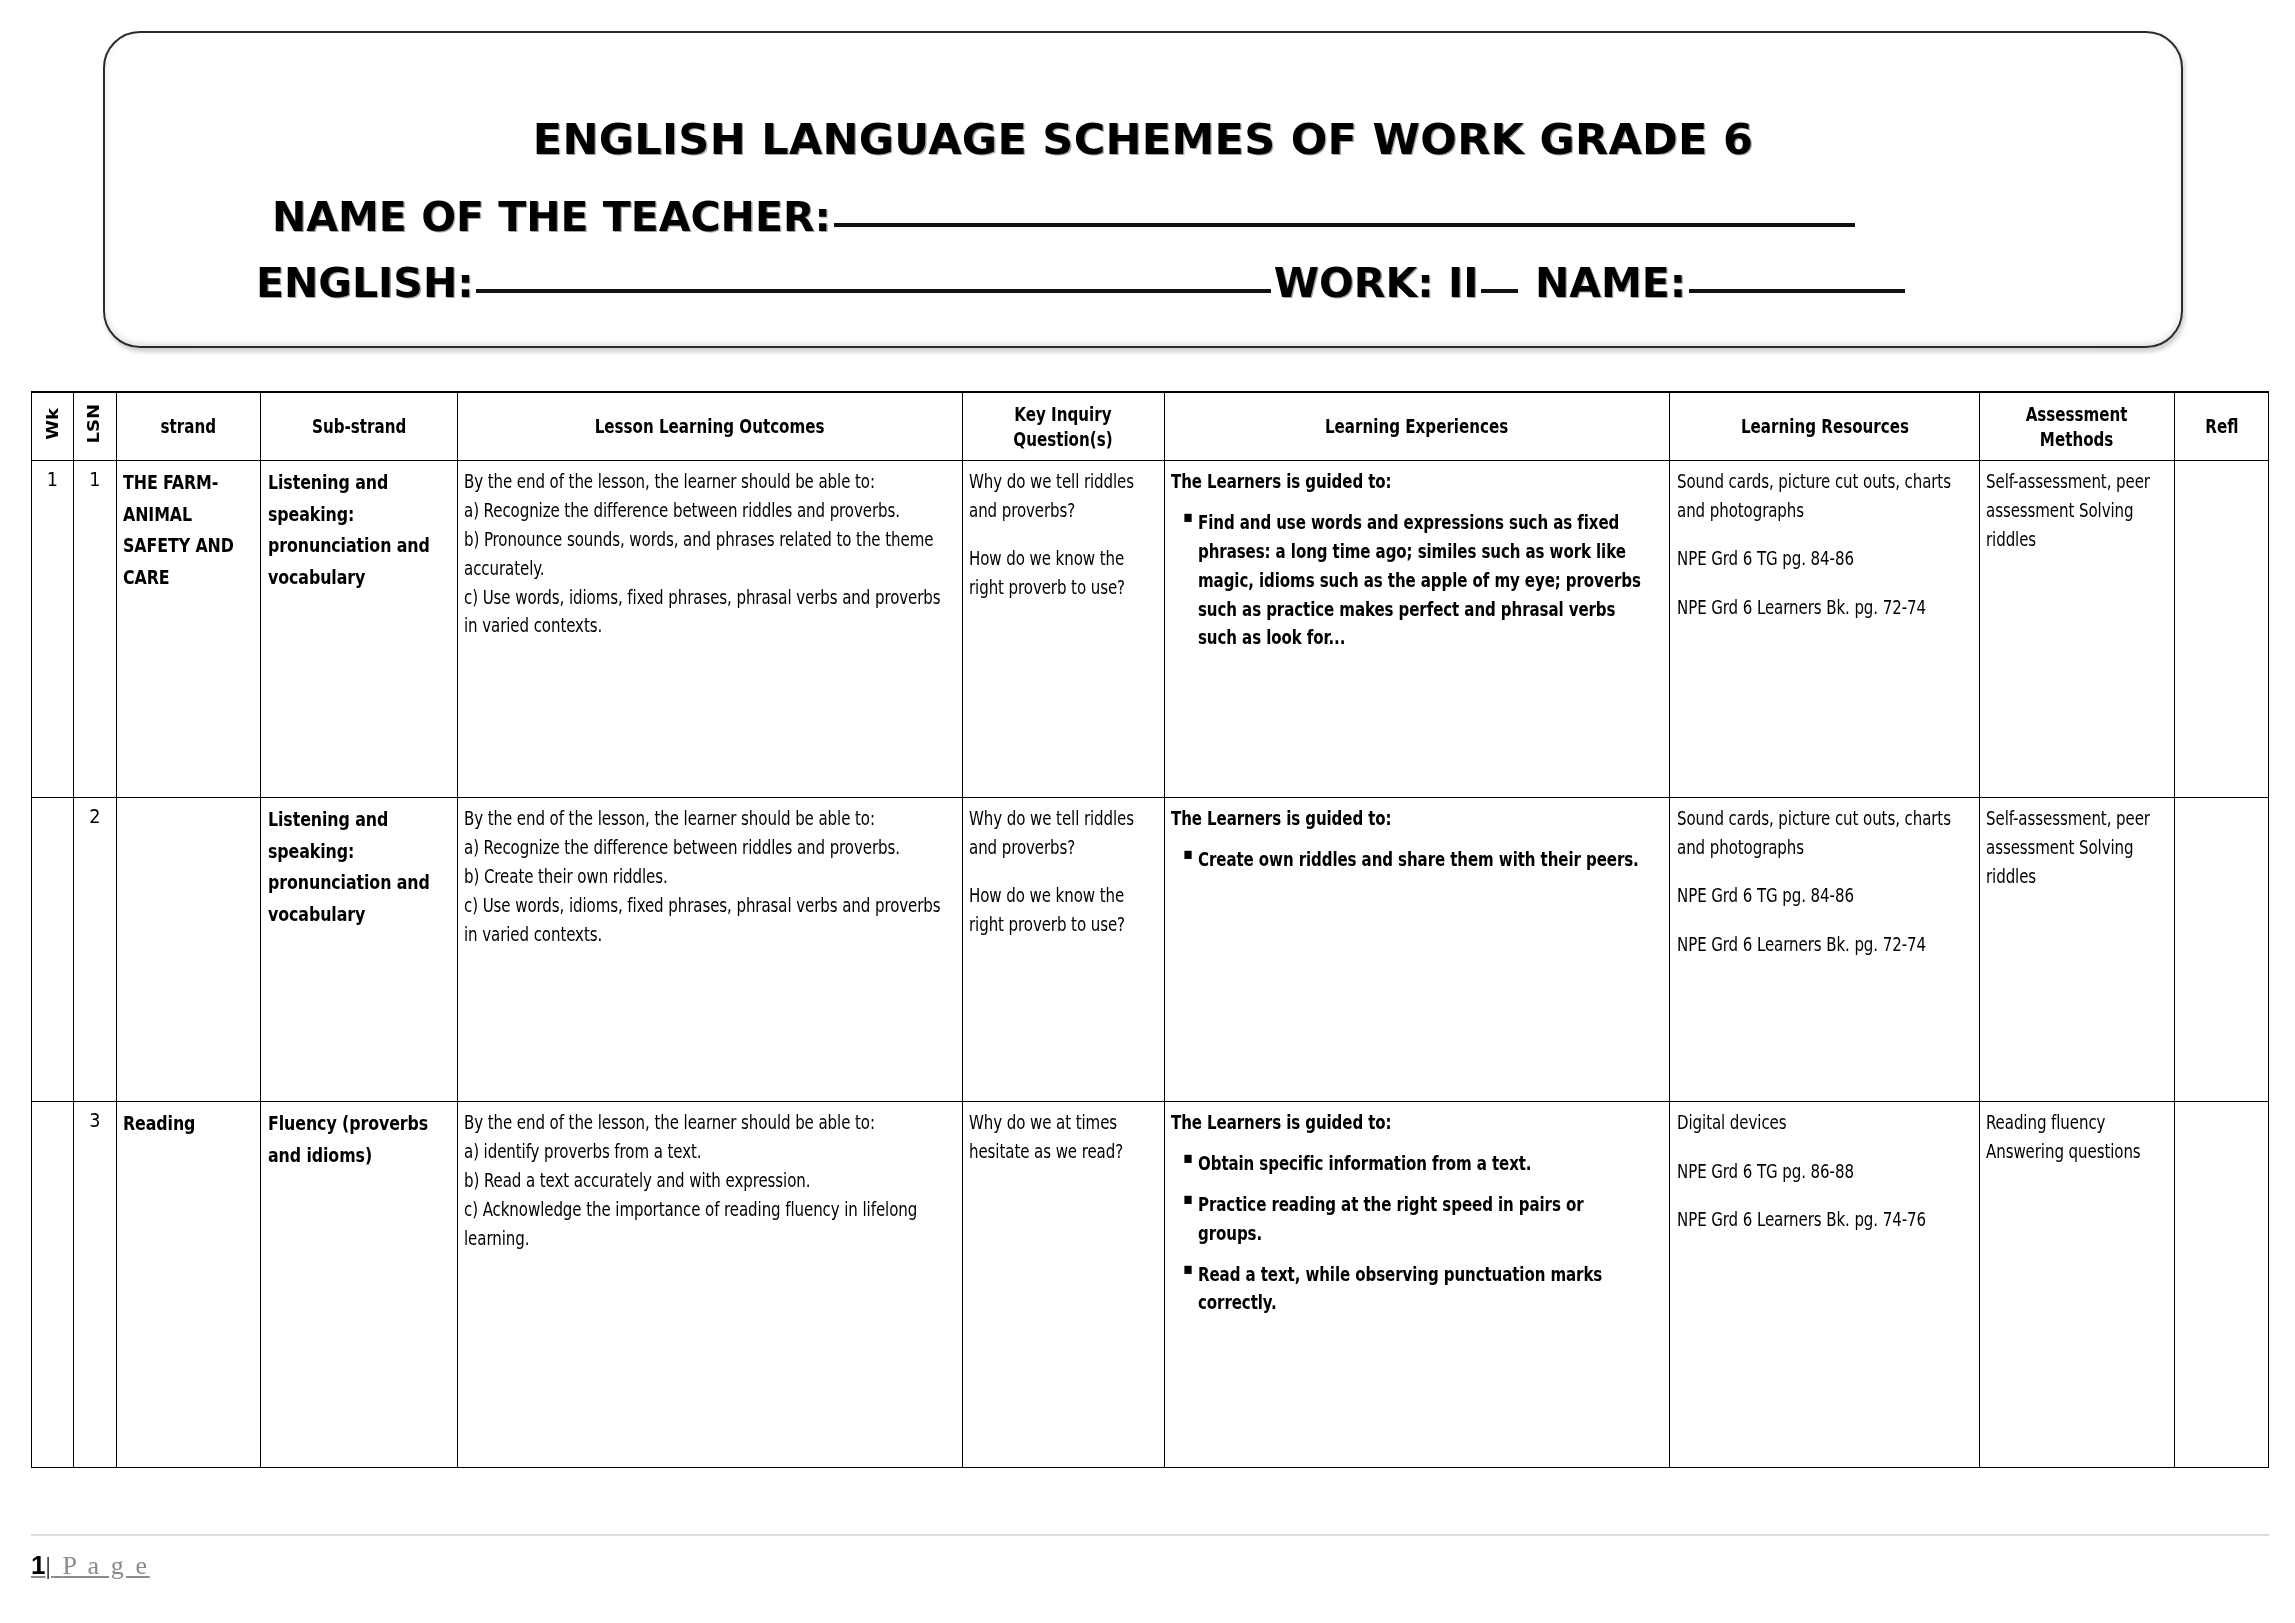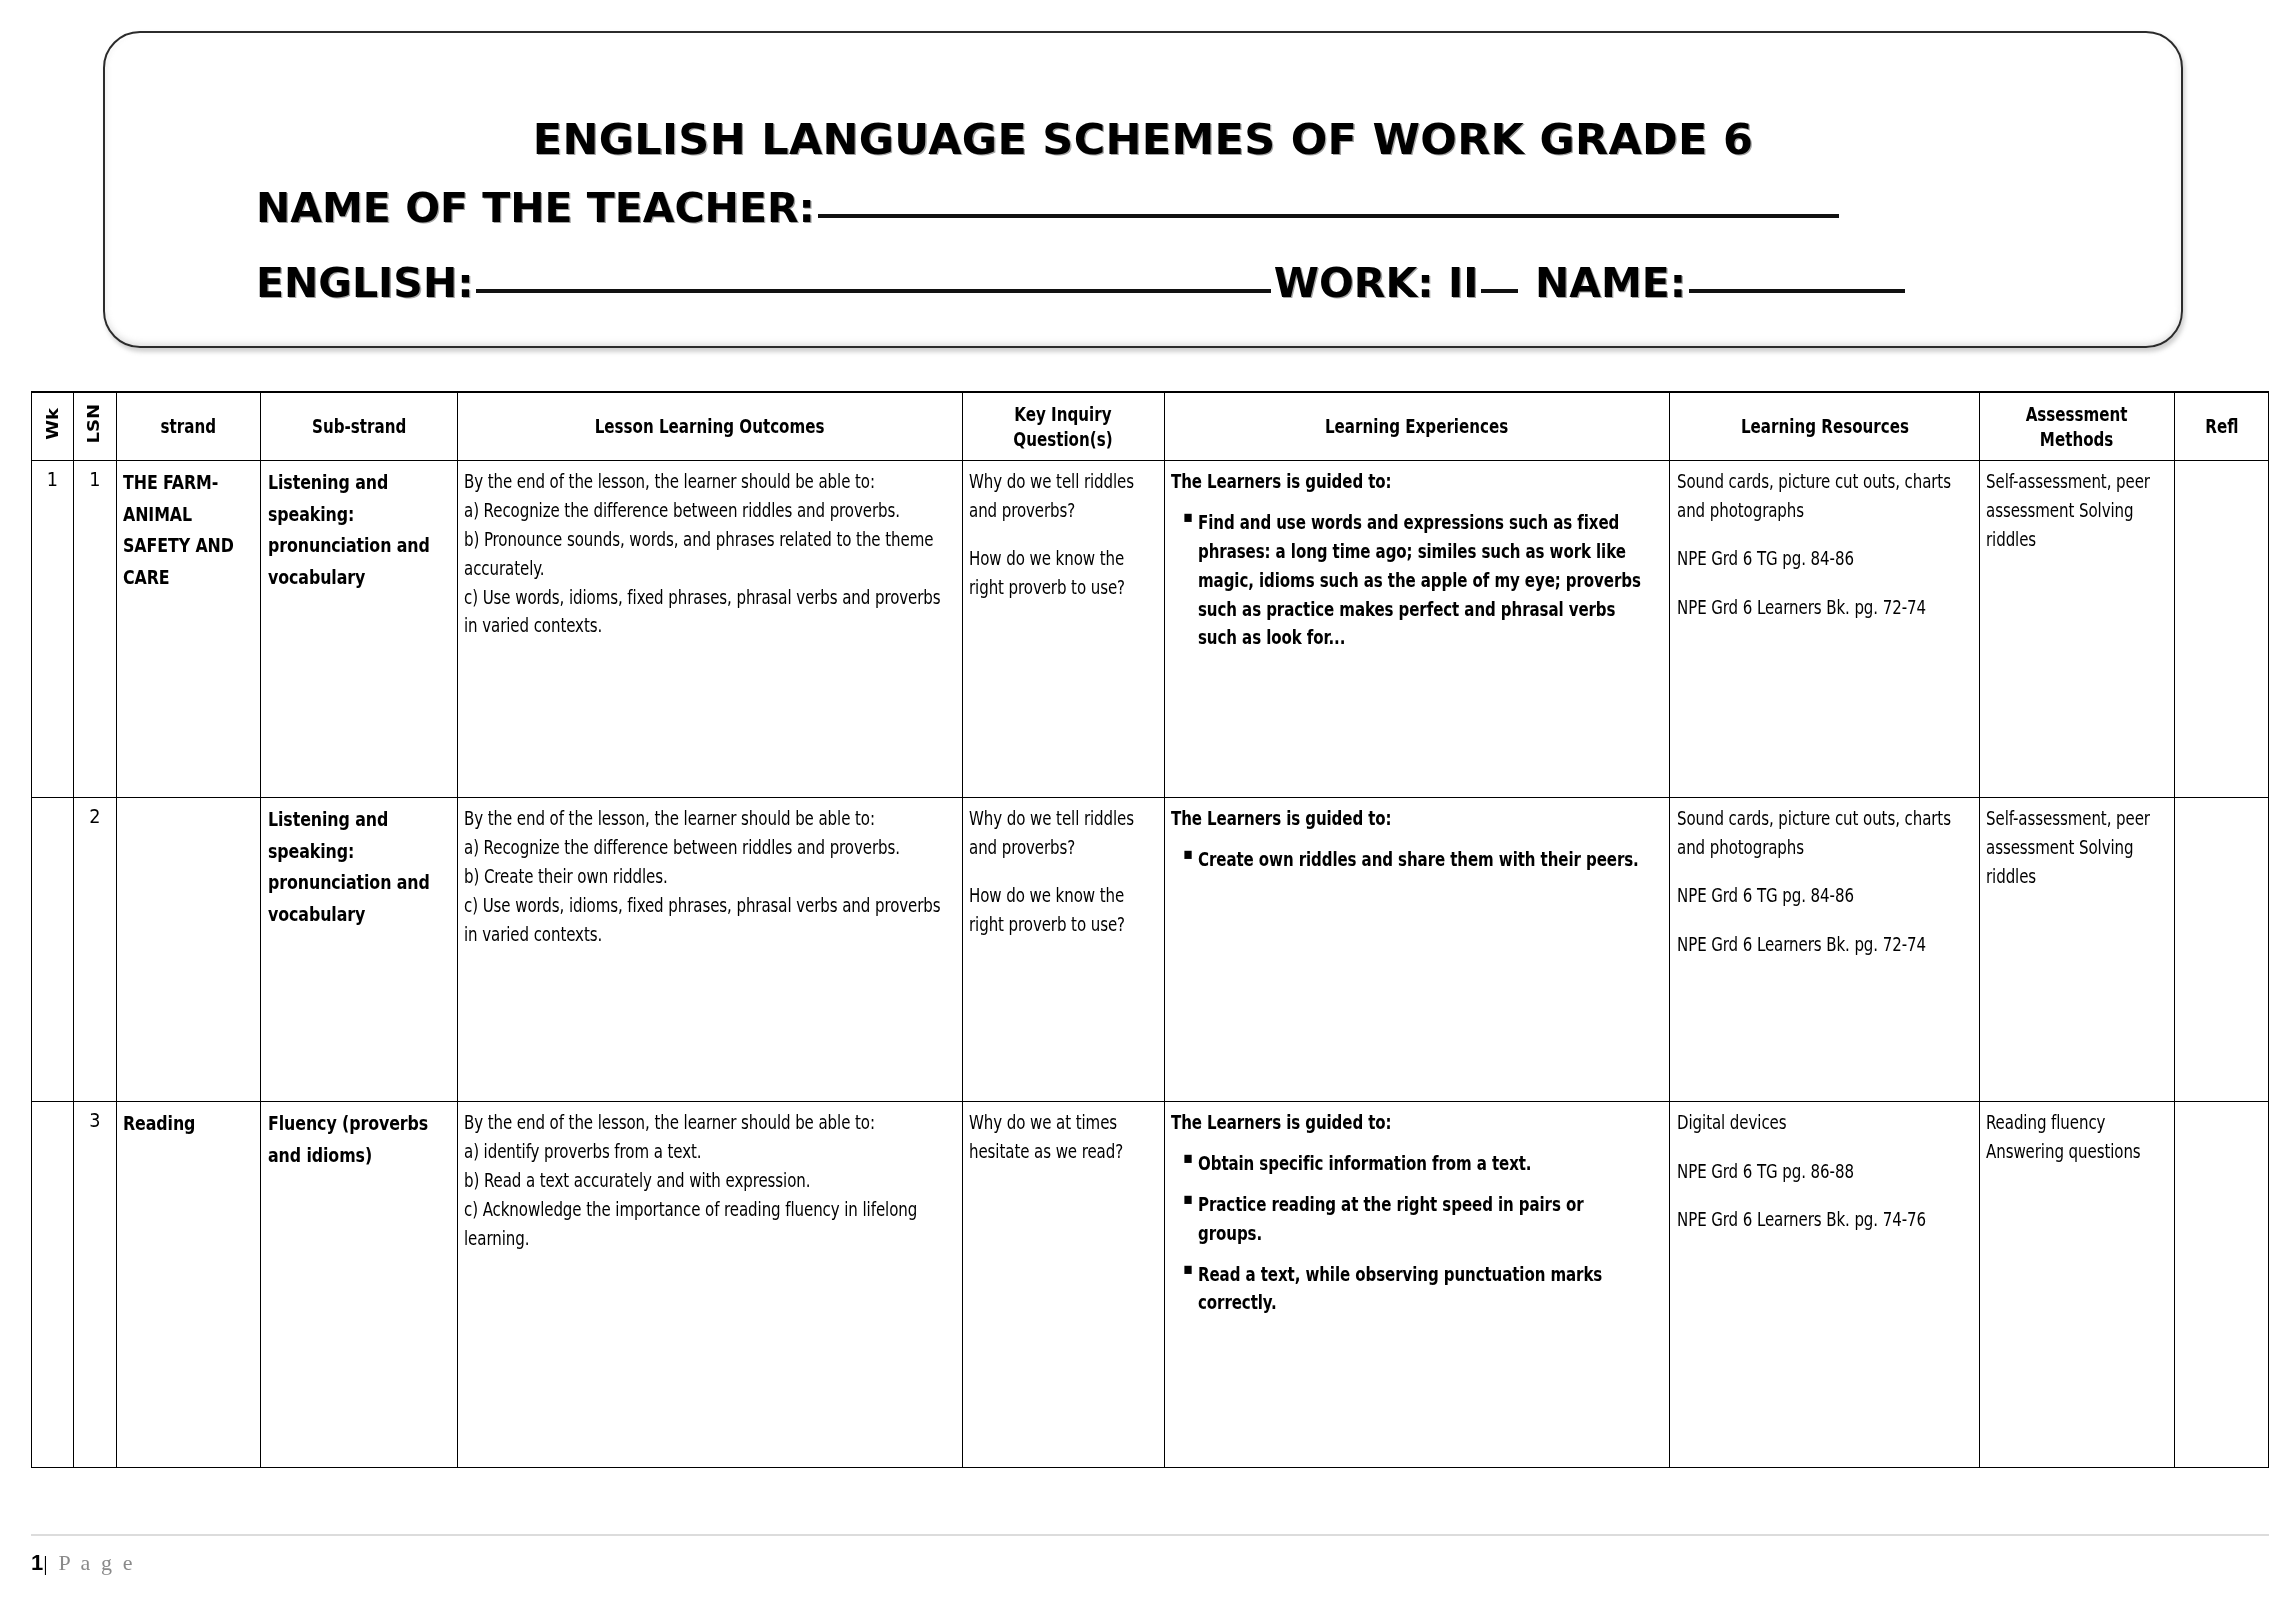--- a/index.html
+++ b/index.html
@@ -51,21 +51,21 @@
   }
   .banner-line {
     position: absolute;
     left: 151px;
     font-family: "DejaVu Sans", sans-serif;
     font-weight: bold;
     font-size: 41px;
     white-space: nowrap;
     text-shadow: 1.3px 1.3px 0px rgba(90,90,90,0.55);
   }
-  .banner-line.l1 { top: 151px; }
+  .banner-line.l1 { top: 160px; margin-left: 16px; }
   .banner-line.l2 { top: 226px; }
   .rule {
     display: inline-block;
     border-bottom: 4.6px solid #111;
     vertical-align: 3.9px;
     margin: 0 2.6px;
   }
   .rule.teacher { width: 1021px; }
   .rule.school  { width: 795px; }
   .rule.term    { width: 37px; }
@@ -155,23 +155,24 @@
     top: 1534px;
     width: 2238px;
   }
   .footer-rule {
     border-top: 2px solid #dcdcdc;
     width: 2238px;
   }
   .footer-text {
     margin-top: 14.4px;
     font-family: "Liberation Serif", serif;
-    font-size: 22px;
+    font-size: 26px;
     color: #8a8a8a;
     letter-spacing: 2.6px;
+    text-decoration: underline;
   }
   .footer-text .pg {
     color: #000;
     font-weight: bold;
     font-family: "Liberation Sans", sans-serif;
     letter-spacing: 0;
   }
   .footer-text .bar {
     color: #000;
     font-weight: normal;

